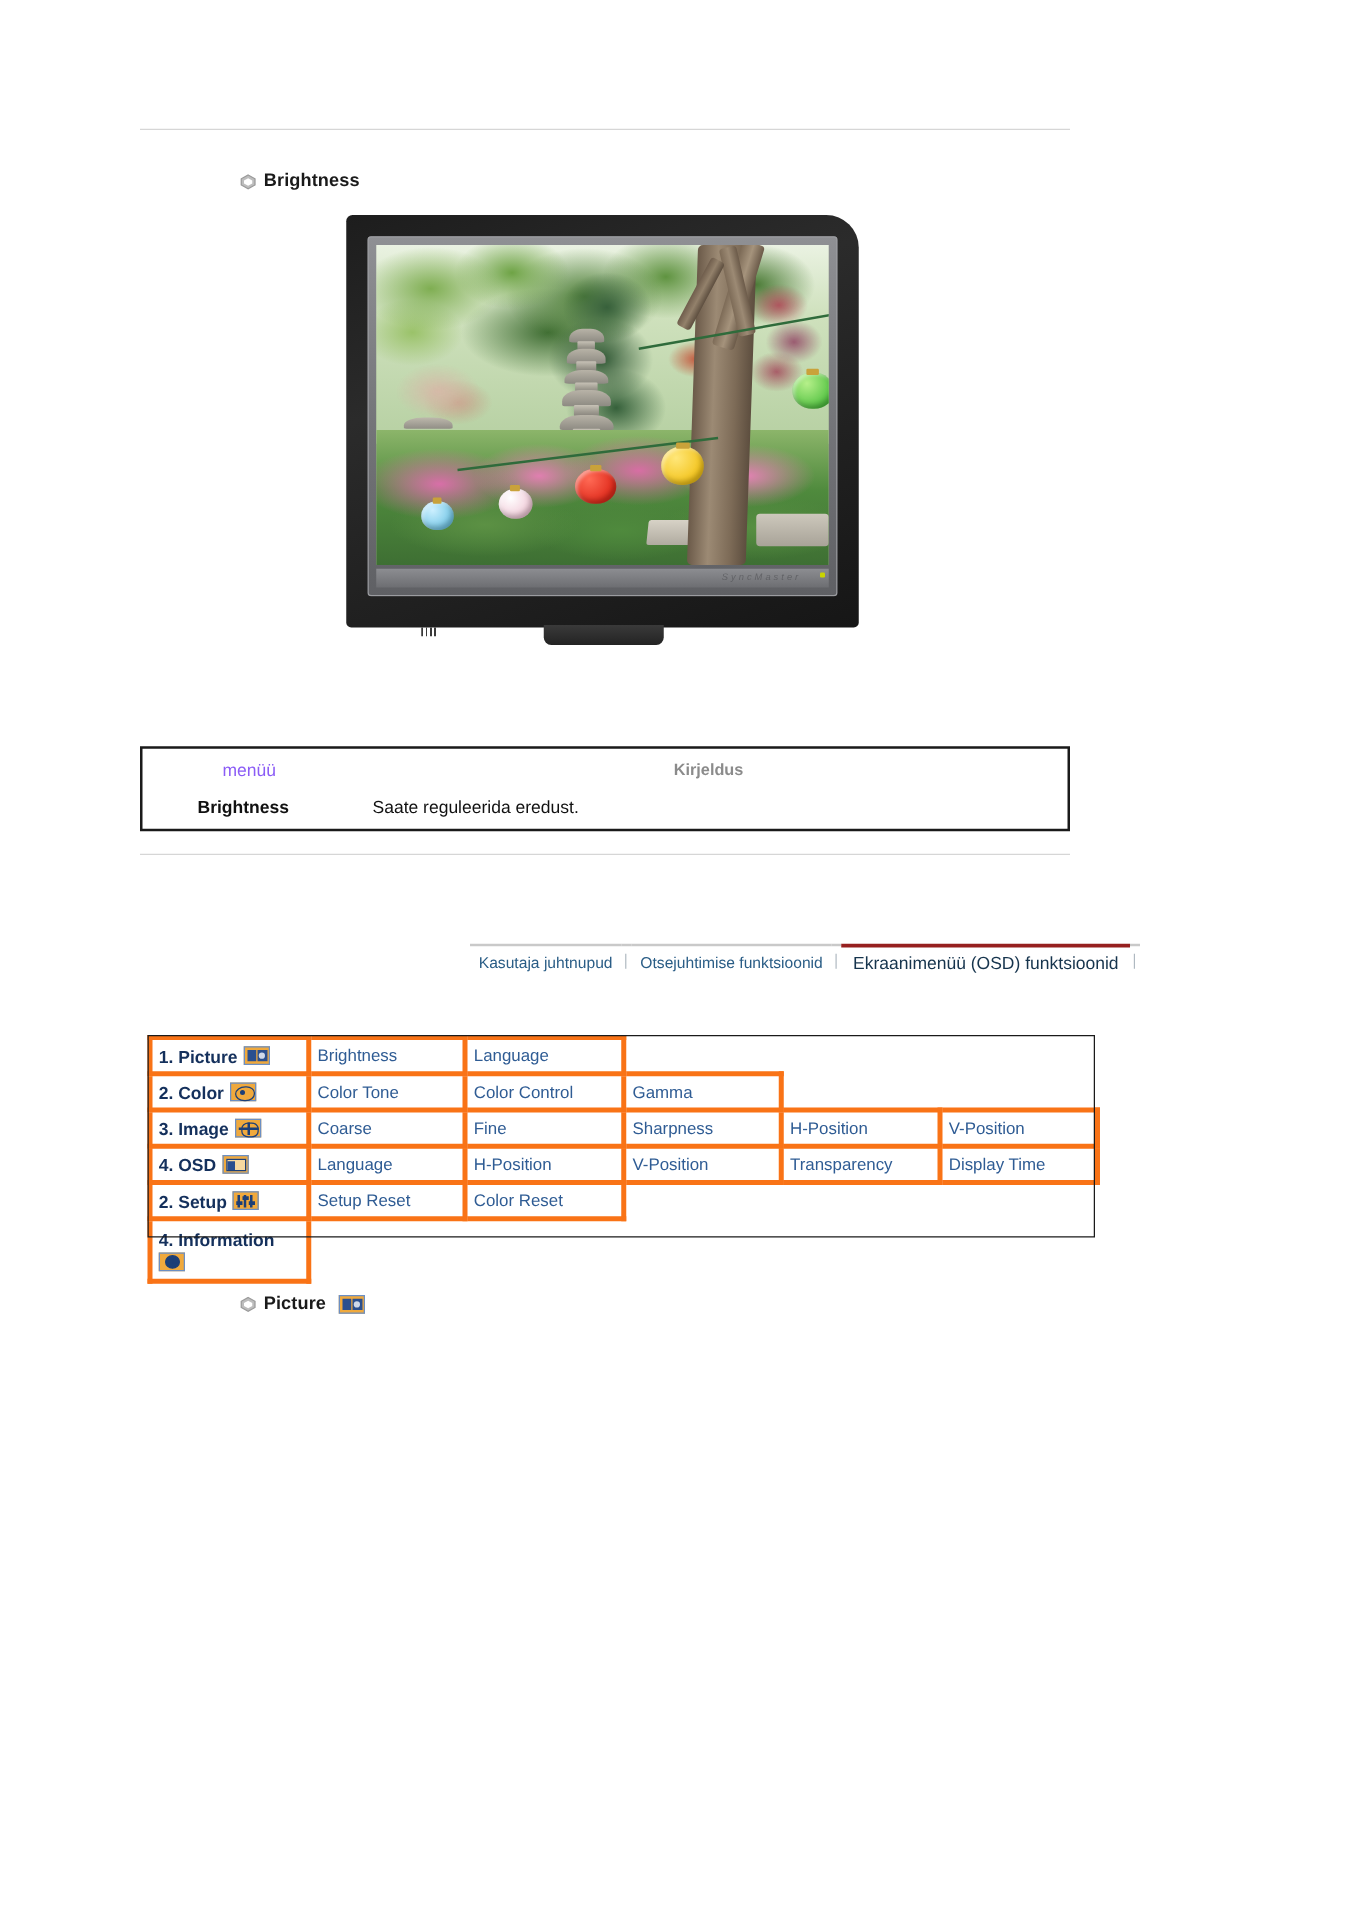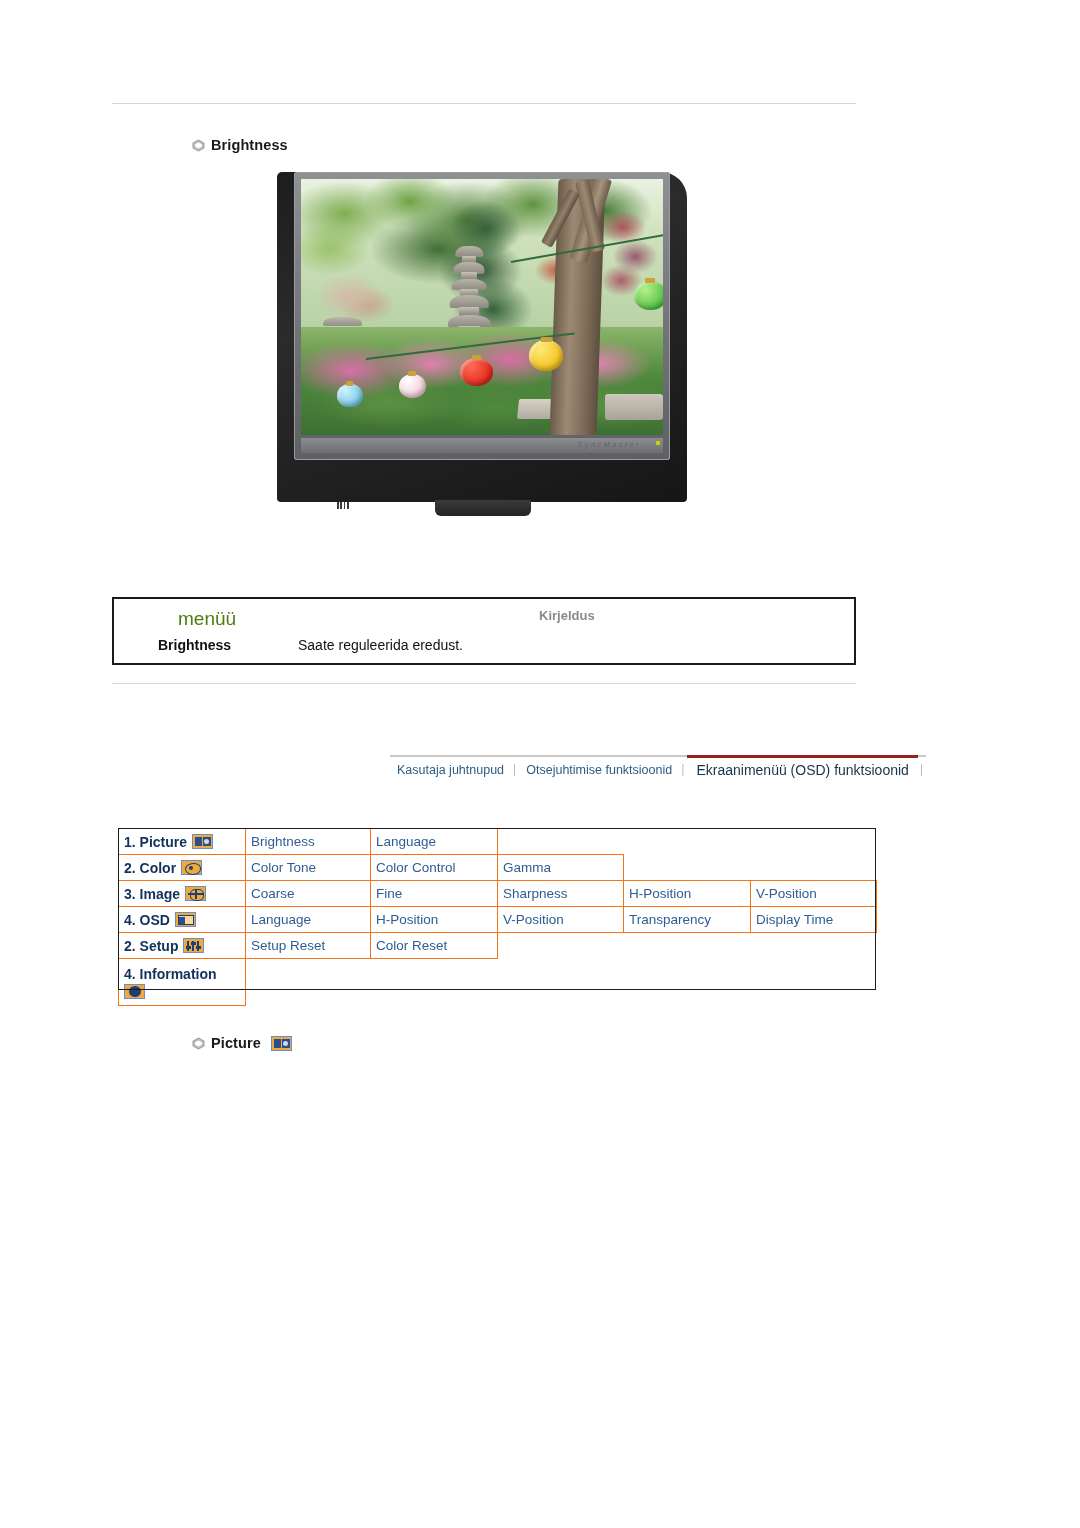--- a/index.html
+++ b/index.html
@@ -101,21 +101,21 @@
   }
   #monitor-body {
     position: absolute;
     left: 0; top: 0;
     width: 410px; height: 330px;
     background: linear-gradient(160deg,#1d1d1d 0%,#2b2b2b 35%,#161616 100%);
     border-radius: 5px 26px 4px 4px;
   }
   #monitor-inner-frame {
     position: absolute;
-    left: 17px; top: 0;
+    left: 17px; top: 17px;
     width: 376px; height: 288px;
     background: linear-gradient(180deg,#8f9094 0%,#75767a 50%,#5f6064 100%);
     border-radius: 3px;
     box-shadow: inset 0 0 0 1px #9b9ca0;
     font-style: italic;
   }
   #monitor-screen {
     position: absolute;
     left: 7px; top: 7px;
     width: 362px; height: 256px;
@@ -348,39 +348,39 @@
     left: 112px;
     top: 597px;
     width: 744px;
     height: 68px;
     border: 2px solid #1a1a1a;
     box-sizing: border-box;
     background: #fff;
   }
   #desc-head-menu {
     position: absolute; left: 64px; top: 9px;
-    font-size: 19px; color: #4d7c0f;
+    font-size: 14px; color: #8b5cf6;
   }
   #desc-head-desc {
     position: absolute; left: 425px; top: 9px;
     font-size: 13px; color: #8b8b8b; font-weight: bold;
   }
   #desc-cell-menu {
     position: absolute; left: 44px; top: 38px;
     font-size: 14px; color: #111; font-weight: bold;
   }
   #desc-cell-desc {
     position: absolute; left: 184px; top: 38px;
     font-size: 14px; color: #111;
   }
 
   
   #tabnav {
     position: absolute;
-    left: 390px;
+    left: 376px;
     top: 755px;
     display: flex;
     align-items: stretch;
     height: 27px;
   }
   .tab {
     display: flex;
     align-items: center;
     font-size: 12.5px;
     color: #2a5d86;
@@ -415,21 +415,21 @@
     table-layout: fixed;
     font-size: 13.5px;
   }
   #osd-table td {
     height: 25px;
     padding: 0 5px;
     color: #2f5c94;
     vertical-align: middle;
     border: 0;
   }
-  #osd-table td.filled { border: 1px solid #f97316; margin-top: 40px; }
+  #osd-table td.filled { border: 4px solid #f97316; margin-top: 40px; }
   #osd-table td.cat {
     font-weight: bold;
     color: #14305c;
     font-size: 14px;
     white-space: nowrap;
   }
   #osd-table td.cat .inner {
     display: flex; align-items: center; gap: 5px;
   }
   #osd-table td.cat.stacked .inner { flex-wrap: wrap; gap: 2px 5px; }

